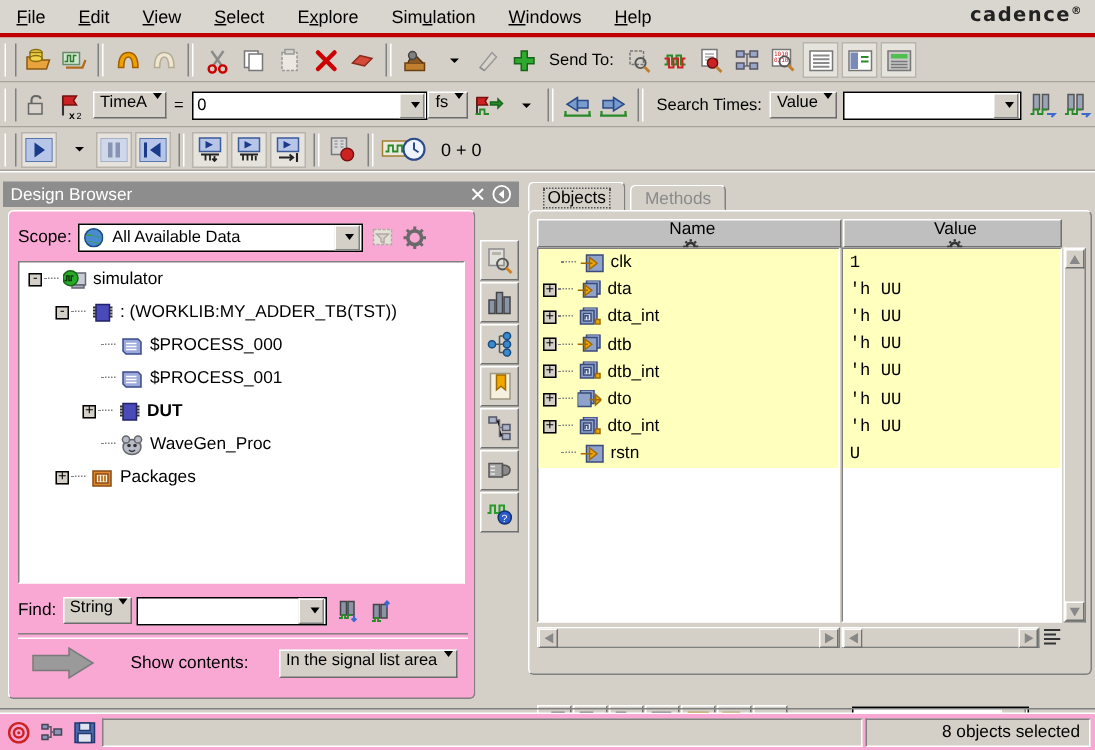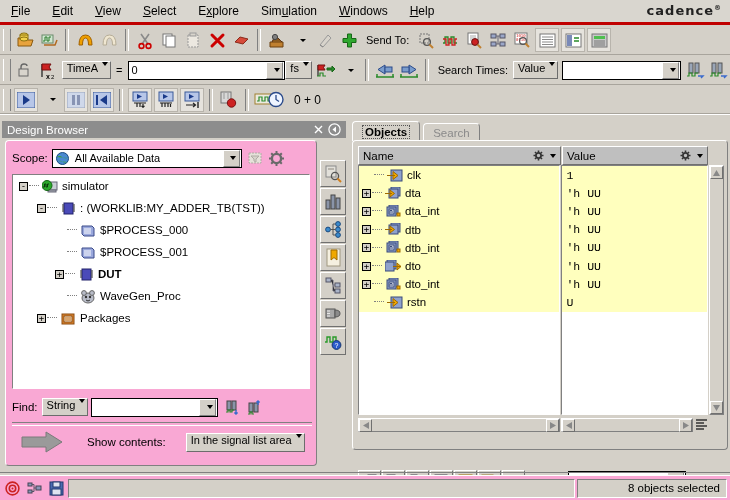--- a/index.html
+++ b/index.html
@@ -83,30 +83,30 @@
   .vbtn{width:26px;height:27px;margin-bottom:1px;background:#d4d0c8;
         border:1px solid #fff;border-right-color:#707070;border-bottom-color:#707070;
         box-sizing:border-box;display:flex;align-items:center;justify-content:center;}
 
   
   .objpanel{position:absolute;left:352px;top:121px;width:376px;height:348px;}
   .tabs{position:absolute;left:0;top:0;height:20px;display:flex;align-items:flex-end;}
   .tab{height:18px;padding:0 9px;display:flex;align-items:center;font-size:11.5px;
        background:#d4d0c8;border:1px solid #fff;border-bottom:none;border-right-color:#808080;
        border-radius:4px 4px 0 0;box-sizing:border-box;}
-  .tab.sel{height:20px;font-weight:bold;color:#000;}
+  .tab.sel{height:20px;font-weight:normal;color:#000;}
   .tab.sel .lbl{border:1px dotted #555;padding:0 2px;}
   .tab.un{color:#8a8a8a;}
   .objbody{position:absolute;left:0;top:19px;width:376px;height:310px;background:#d4d0c8;
       border:1px solid #fff;border-right-color:#808080;border-bottom-color:#808080;
       border-radius:4px;box-sizing:border-box;}
   .colhdr{position:absolute;left:5px;top:5px;width:350px;height:19px;display:flex;}
   .colcell{height:19px;background:#bfbfbf;border:1px solid #fff;border-right-color:#707070;
       border-bottom-color:#707070;box-sizing:border-box;display:flex;align-items:center;
-      font-size:11.5px;padding-left:4px;}
+      font-size:11.5px;padding-left:4px;flex-direction:column;}
   .colcell .sp{flex:1;}
   .gear{width:11px;height:11px;margin-right:2px;}
   .grid{position:absolute;left:5px;top:24px;width:350px;height:250px;display:flex;}
   .gcol{background:#fff;border:1px solid #808080;border-right-color:#fff;border-bottom-color:#fff;
         box-sizing:border-box;overflow:hidden;position:relative;}
   .namecol{width:203px;}
   .valcol{width:147px;margin-left:1px;}
   .yellow{background:#ffffbe;}
   .orow{height:18.2px;display:flex;align-items:center;white-space:nowrap;font-size:11.5px;padding-left:3px;}
   .vrow{height:18.2px;display:flex;align-items:center;font-size:11.5px;padding-left:4px;
@@ -738,21 +738,21 @@
     </div>
   </div>
 
   <div class="objpanel">
 
     <div class="tabs">
       <div class="tab sel">
         <span class="lbl">Objects</span>
       </div>
       <div class="tab un" style="margin-left:3px">
-        <span>Search</span>
+        <span>Methods</span>
       </div>
     </div>
 
     <div class="objbody">
 
       <div class="colhdr">
         <div class="colcell namecol" style="width:203px">
           <span>Name</span>
           <span class="sp"></span>
           <span class="gear">

